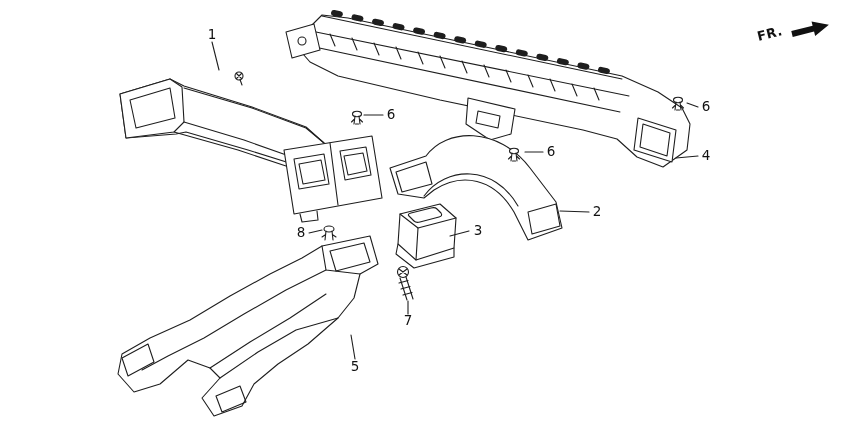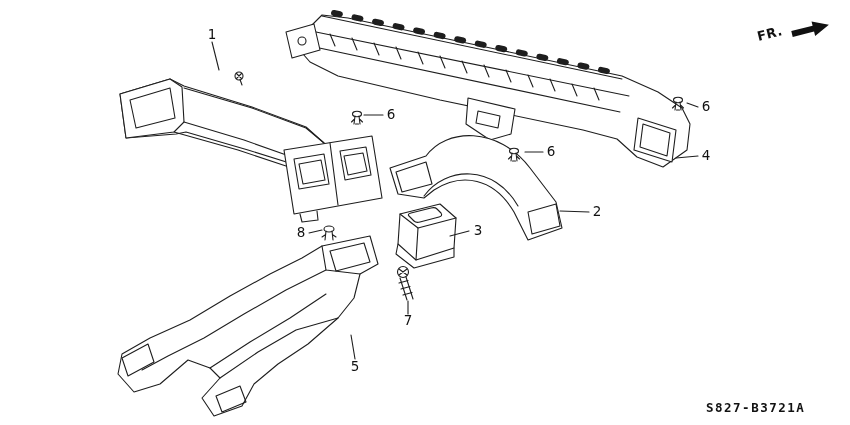--- a/index.html
+++ b/index.html
@@ -173,15 +173,14 @@
   <div class="callout" style="left:706px;top:107px">6</div>
   <div class="callout" style="left:706px;top:156px">4</div>
   <div class="callout" style="left:597px;top:212px">2</div>
   <div class="callout" style="left:478px;top:231px">3</div>
   <div class="callout" style="left:301px;top:233px">8</div>
   <div class="callout" style="left:408px;top:321px">7</div>
   <div class="callout" style="left:355px;top:367px">5</div>
 
   <div class="fr">FR.</div>
 
-  <div class="part-code">S827-B3721A</div>
 
 </div>
 
 </body></html>

